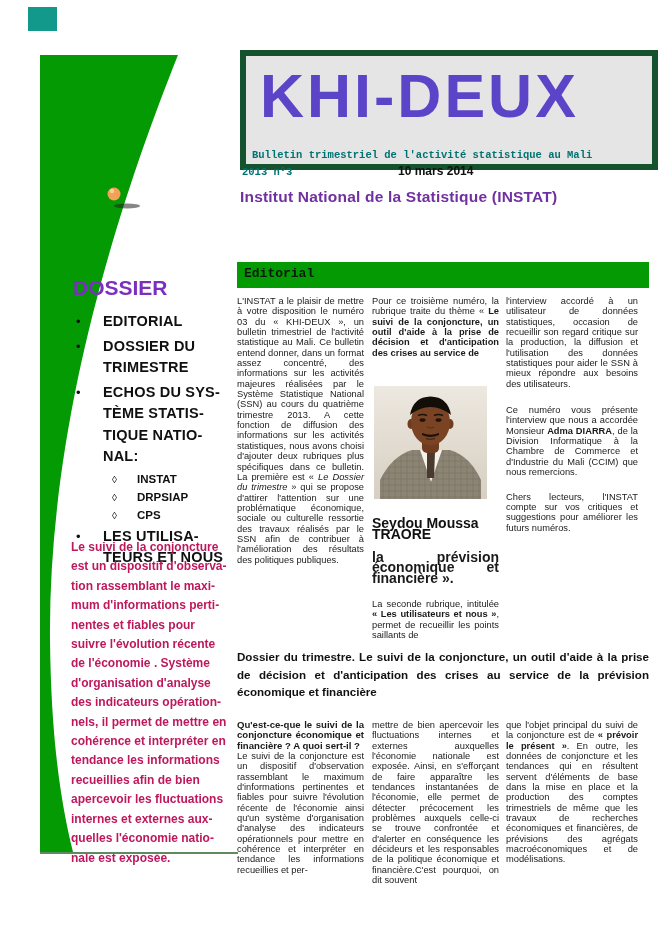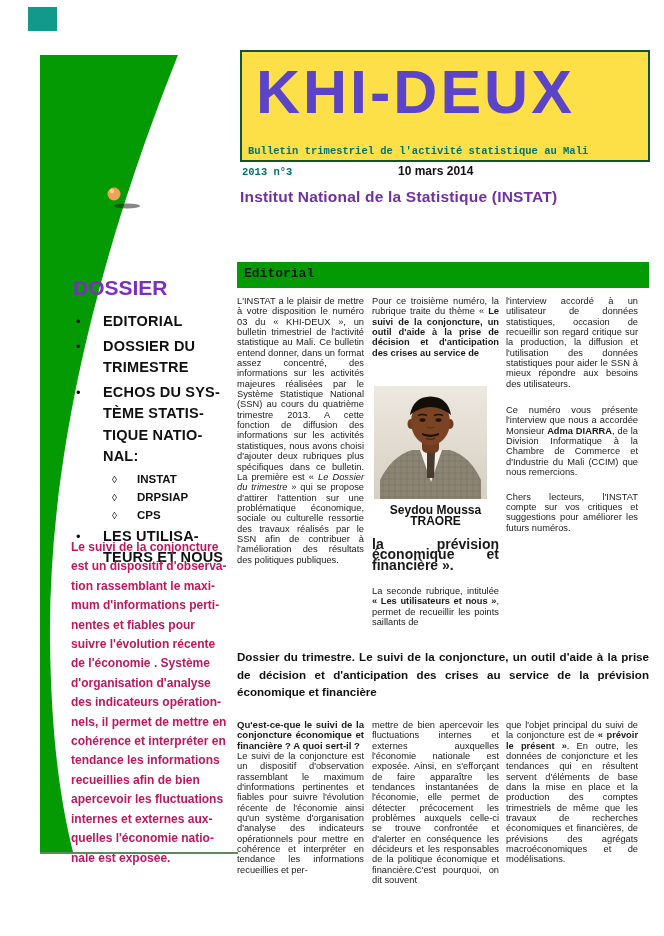--- a/index.html
+++ b/index.html
@@ -13,21 +13,21 @@
 
   
   .corner-square{left:28px;top:7px;width:29px;height:24px;background:#12998C;}
 
   
   .swoosh{left:0;top:0;width:664px;height:936px;pointer-events:none;}
 
   
   .banner{
     left:240px;top:50px;width:406px;height:108px;
-    background:#fde047;border:2px solid #14532d;
+    background:#e5e5e5;border:6px solid #14532d;
   }
   .banner-title{
     position:absolute;left:14px;top:2px;
     font-size:61px;font-weight:bold;letter-spacing:3px;
     color:#5B44C8;line-height:1.25;
   }
   .banner-subtitle{
     position:absolute;left:6px;bottom:3px;
     font-family:"Liberation Mono","DejaVu Sans Mono",monospace;
     font-size:10.5px;font-weight:bold;color:#007272;text-align:right;
@@ -66,21 +66,21 @@
   .col p{margin:0;}
   .ed-col1{left:237px;top:296px;width:127px;}
   .ed-col2{left:372px;top:296px;width:127px;}
   .ed-col3{left:506px;top:296px;width:132px;}
   .gap14{margin-top:14px !important;}
   .gap16{margin-top:16px !important;}
   .gap12{margin-top:12px !important;}
 
   .photo-wrap{margin:28px 0 0 2px;width:113px;height:113px;}
   .photo-caption{
-    margin-top:6px;text-align:center;font-weight:bold;font-size:12px;line-height:11px;color:#111;
+    margin-top:19px;text-align:left;font-weight:bold;font-size:14px;line-height:11px;color:#111;
   }
   .lead-bold{font-weight:bold;font-size:14px;}
 
   
   .dossier-heading{
     left:237px;top:648px;width:412px;
     font-size:11.6px;font-weight:bold;line-height:17.5px;color:#111;text-align:justify;
   }
   .bt-col1{left:237px;top:720px;width:127px;}
   .bt-col2{left:372px;top:720px;width:127px;}

